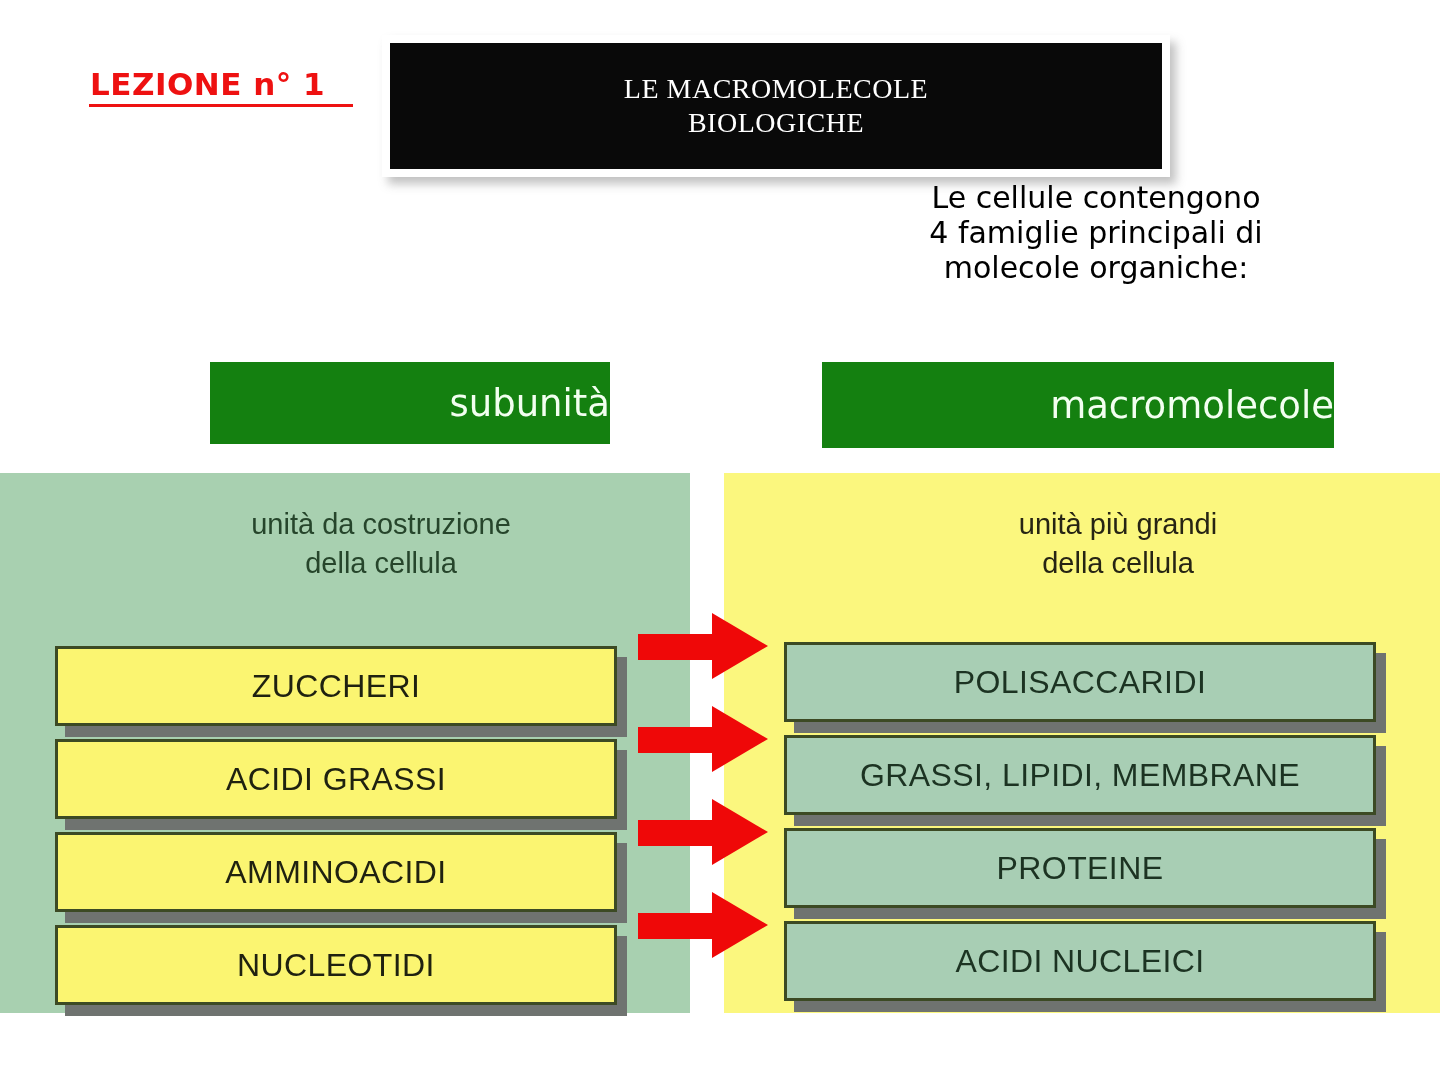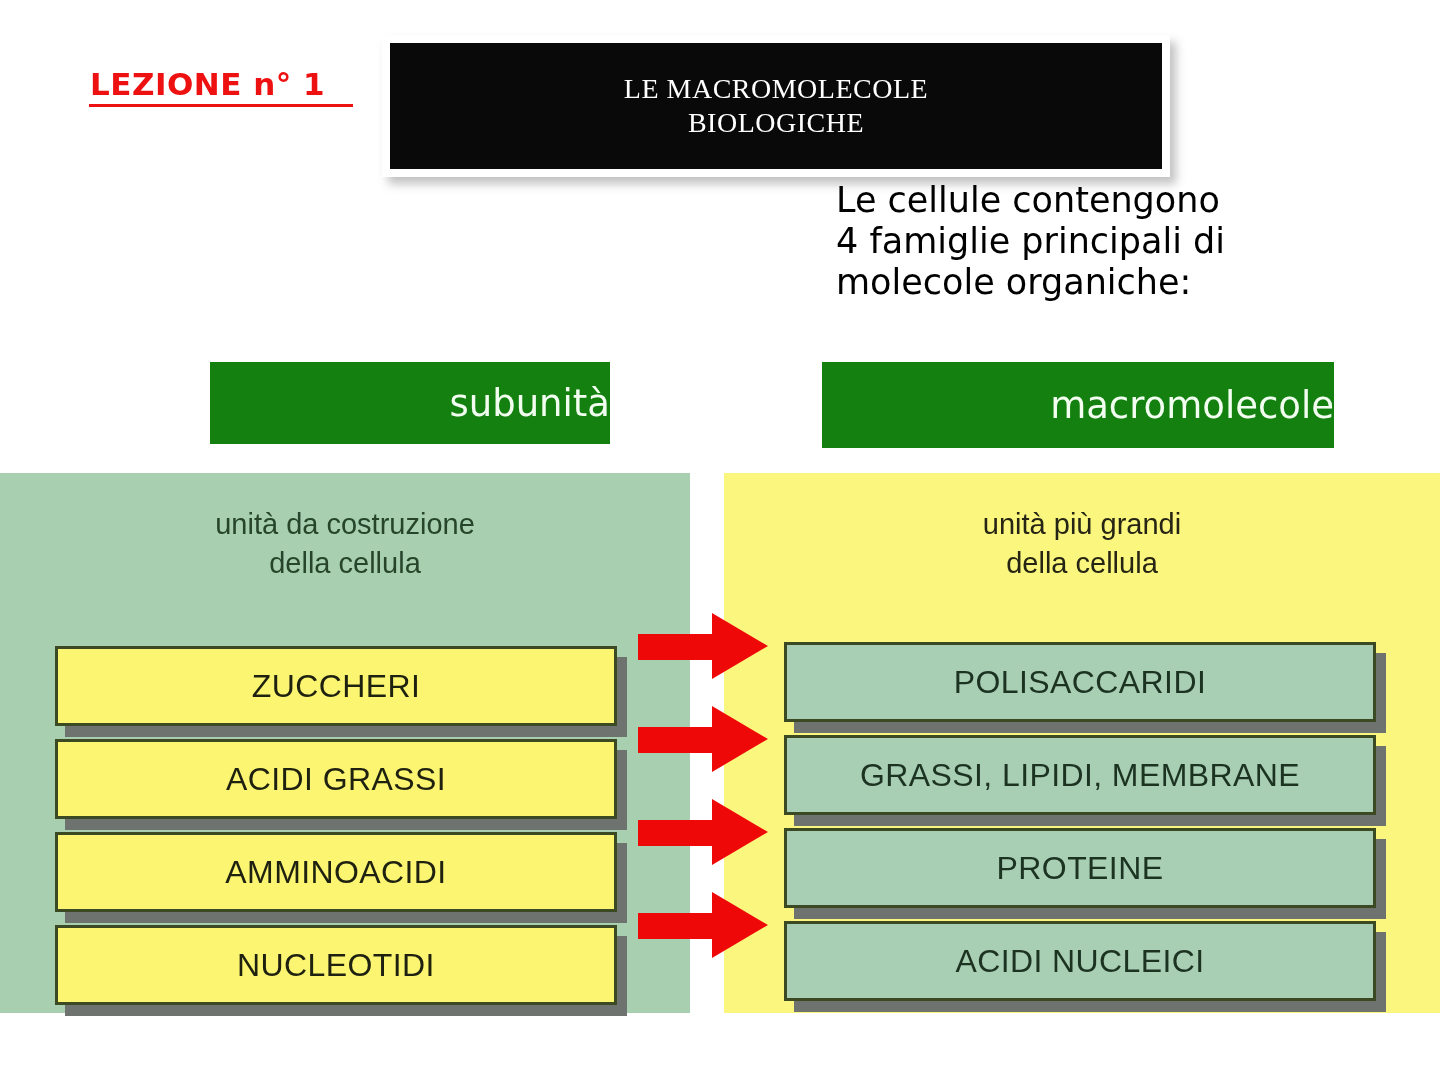--- a/index.html
+++ b/index.html
@@ -66,22 +66,23 @@
     letter-spacing: 0.5px;
     white-space: pre-line;
   }
 
   
   #intro-text {
     position: absolute;
     left: 836px;
     top: 180px;
     width: 520px;
+    text-align: center;
     font-family: "DejaVu Sans", sans-serif;
-    font-size: 35px;
+    font-size: 30px;
     line-height: 1.17;
     color: #000000;
     white-space: pre-line;
   }
 
   
   .green-banner {
     position: absolute;
     background: #148010;
     display: flex;
@@ -126,20 +127,21 @@
     position: absolute;
     left: 0;
     top: 32px;
     width: 100%;
     text-align: center;
     font-family: "Liberation Sans", "DejaVu Sans", sans-serif;
     font-size: 29px;
     line-height: 1.33;
     font-weight: normal;
     white-space: pre-line;
+    padding-left: 36px;
   }
   #panel-left .panel-heading { color: #26452b; }
   #panel-right .panel-heading { color: #262414; }
 
   
   .item-row {
     position: absolute;
     height: 80px;
     margin-top: 32px;
   }

